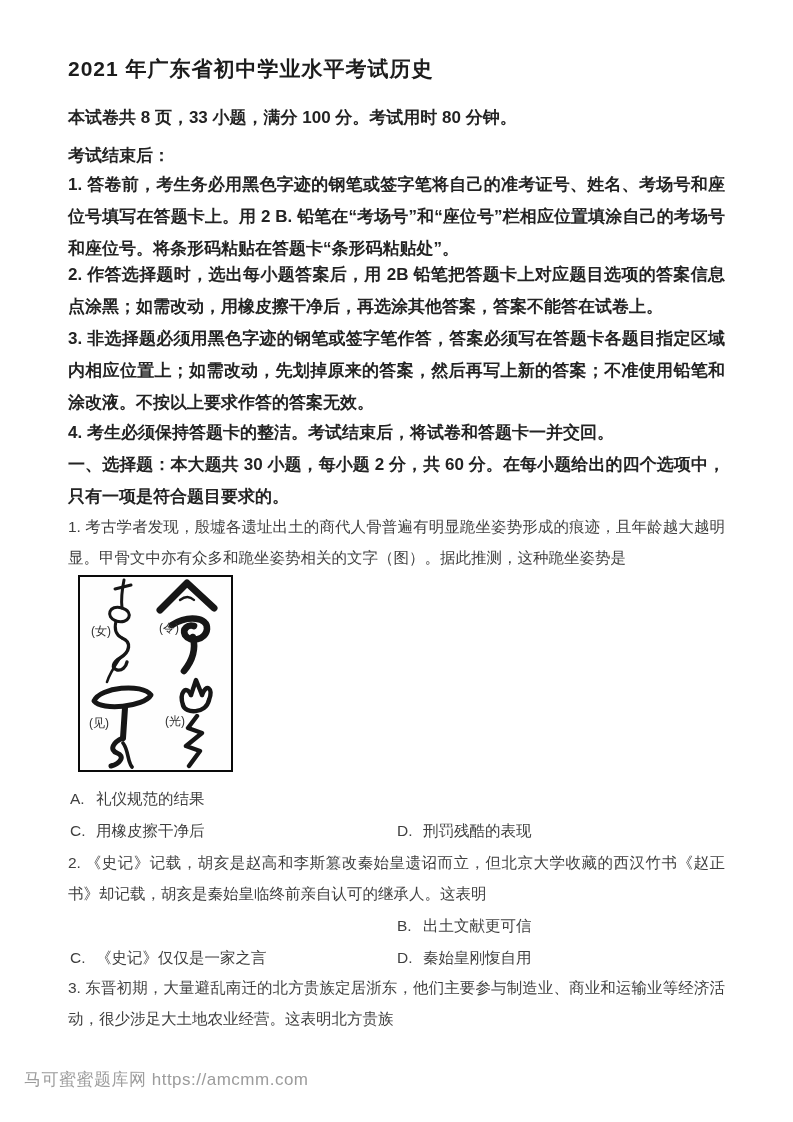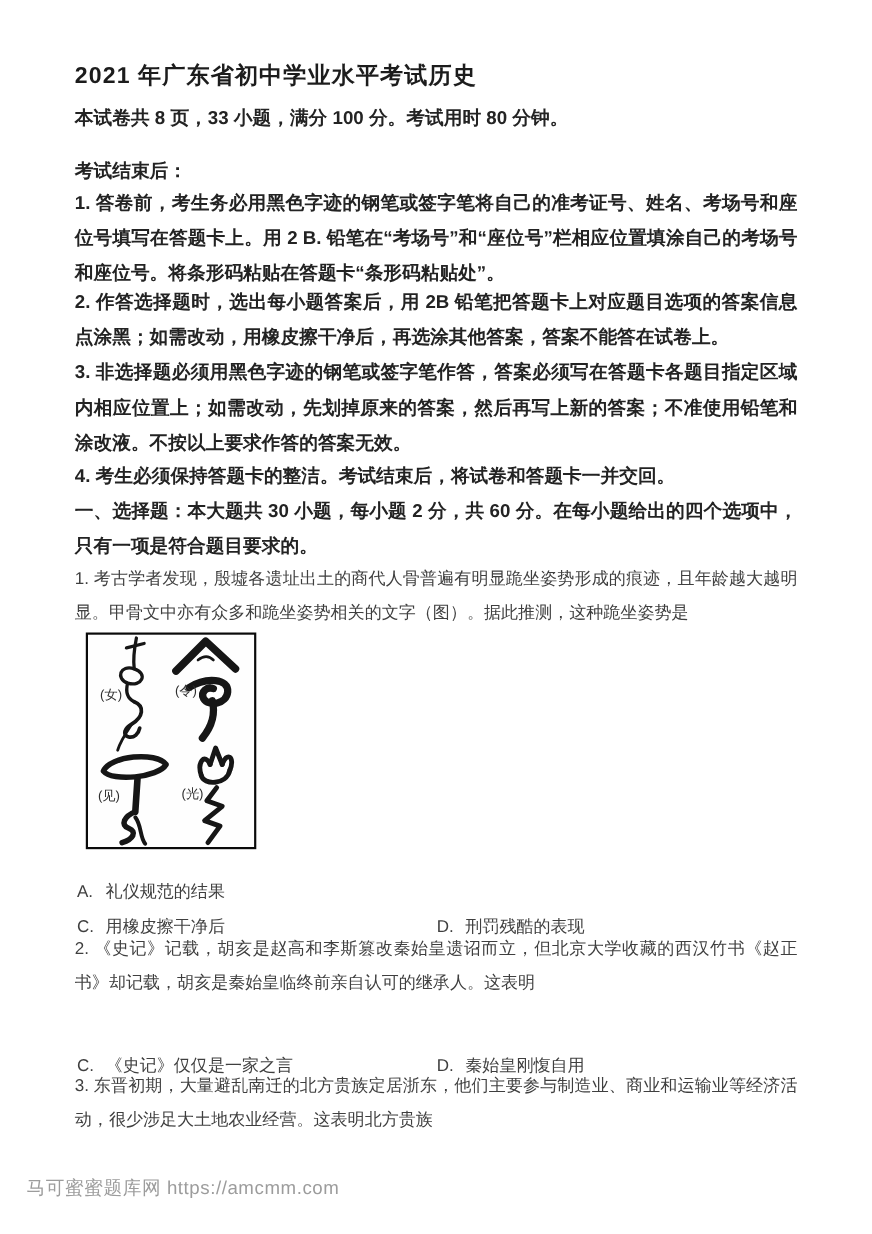--- a/index.html
+++ b/index.html
@@ -41,40 +41,40 @@
     white-space:nowrap;
   }
   .lbl-nu{left:11px;top:46px;}
   .lbl-ling{left:79px;top:43px;}
   .lbl-jian{left:9px;top:138px;}
   .lbl-guang{left:85px;top:136px;}
   .opt-row{
     position:absolute;left:0;width:657px;height:31px;
     font-size:15.5px;color:#3f3f3f;line-height:31px;font-weight:400;
   }
-  .opt{position:absolute;top:0;white-space:nowrap;margin-top:12px;}
+  .opt{position:absolute;top:0;white-space:nowrap;}
   .opt-c1{left:2px;}
   .opt-c2{left:329px;}
   .opt-letter{display:inline-block;min-width:26px;}
   .footer{
     position:absolute;top:1068px;left:0;width:793px;
     text-align:left;
     font-size:17px;color:#9c9c9c;letter-spacing:0.5px;padding-left:24px;
   }
   .stroke{fill:none;stroke:#161616;stroke-linecap:round;stroke-linejoin:round;}
 </style>
 </head>
 <body>
 
 <div class="page">
   <div class="content">
 
     <h1 class="abs title">2021 年广东省初中学业水平考试历史</h1>
 
-    <p class="abs bold-txt" style="top:92px">本试卷共 8 页，33 小题，满分 100 分。考试用时 80 分钟。</p>
+    <p class="abs bold-txt" style="top:102px">本试卷共 8 页，33 小题，满分 100 分。考试用时 80 分钟。</p>
 
     <p class="abs bold-txt" style="top:140px">考试结束后：</p>
 
     <p class="abs bold-txt" style="top:169px">1. 答卷前，考生务必用黑色字迹的钢笔或签字笔将自己的准考证号、姓名、考场号和座位号填写在答题卡上。用 2  B. 铅笔在“考场号”和“座位号”栏相应位置填涂自己的考场号和座位号。将条形码粘贴在答题卡“条形码粘贴处”。</p>
     <p class="abs bold-txt" style="top:259px">2. 作答选择题时，选出每小题答案后，用 2B 铅笔把答题卡上对应题目选项的答案信息点涂黑；如需改动，用橡皮擦干净后，再选涂其他答案，答案不能答在试卷上。</p>
     <p class="abs bold-txt" style="top:323px">3. 非选择题必须用黑色字迹的钢笔或签字笔作答，答案必须写在答题卡各题目指定区域内相应位置上；如需改动，先划掉原来的答案，然后再写上新的答案；不准使用铅笔和涂改液。不按以上要求作答的答案无效。</p>
     <p class="abs bold-txt" style="top:417px">4. 考生必须保持答题卡的整洁。考试结束后，将试卷和答题卡一并交回。</p>
 
     <p class="abs bold-txt" style="top:449px">一、选择题：本大题共 30 小题，每小题 2 分，共 60 分。在每小题给出的四个选项中，只有一项是符合题目要求的。</p>
 
@@ -124,20 +124,21 @@
       <span class="opt opt-c1"><span class="opt-letter">A.</span><span>礼仪规范的结果</span></span>
     </div>
     <div class="opt-row" style="top:815px">
       <span class="opt opt-c1"><span class="opt-letter">C.</span><span>用橡皮擦干净后</span></span>
       <span class="opt opt-c2"><span class="opt-letter">D.</span><span>刑罚残酷的表现</span></span>
     </div>
 
     <p class="abs q-txt" style="top:847px">2. 《史记》记载，胡亥是赵高和李斯篡改秦始皇遗诏而立，但北京大学收藏的西汉竹书《赵正书》却记载，胡亥是秦始皇临终前亲自认可的继承人。这表明</p>
 
     <div class="opt-row" style="top:910px">
+      <span class="opt opt-c2"><span class="opt-letter">B.</span><span>出土文献更可信</span></span>
     </div>
     <div class="opt-row" style="top:942px">
       <span class="opt opt-c1"><span class="opt-letter">C.</span><span>《史记》仅仅是一家之言</span></span>
       <span class="opt opt-c2"><span class="opt-letter">D.</span><span>秦始皇刚愎自用</span></span>
     </div>
 
     <p class="abs q-txt" style="top:972px">3. 东晋初期，大量避乱南迁的北方贵族定居浙东，他们主要参与制造业、商业和运输业等经济活动，很少涉足大土地农业经营。这表明北方贵族</p>
 
   </div>
 

